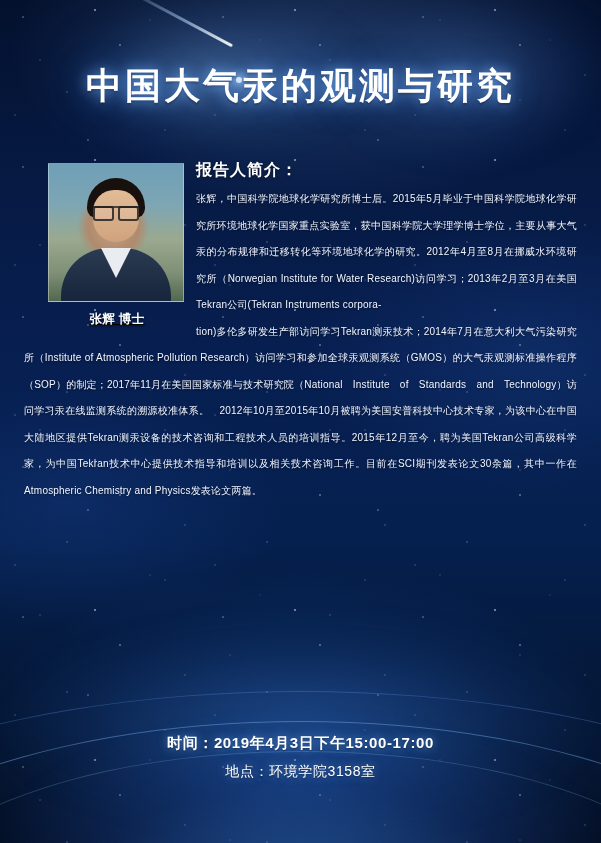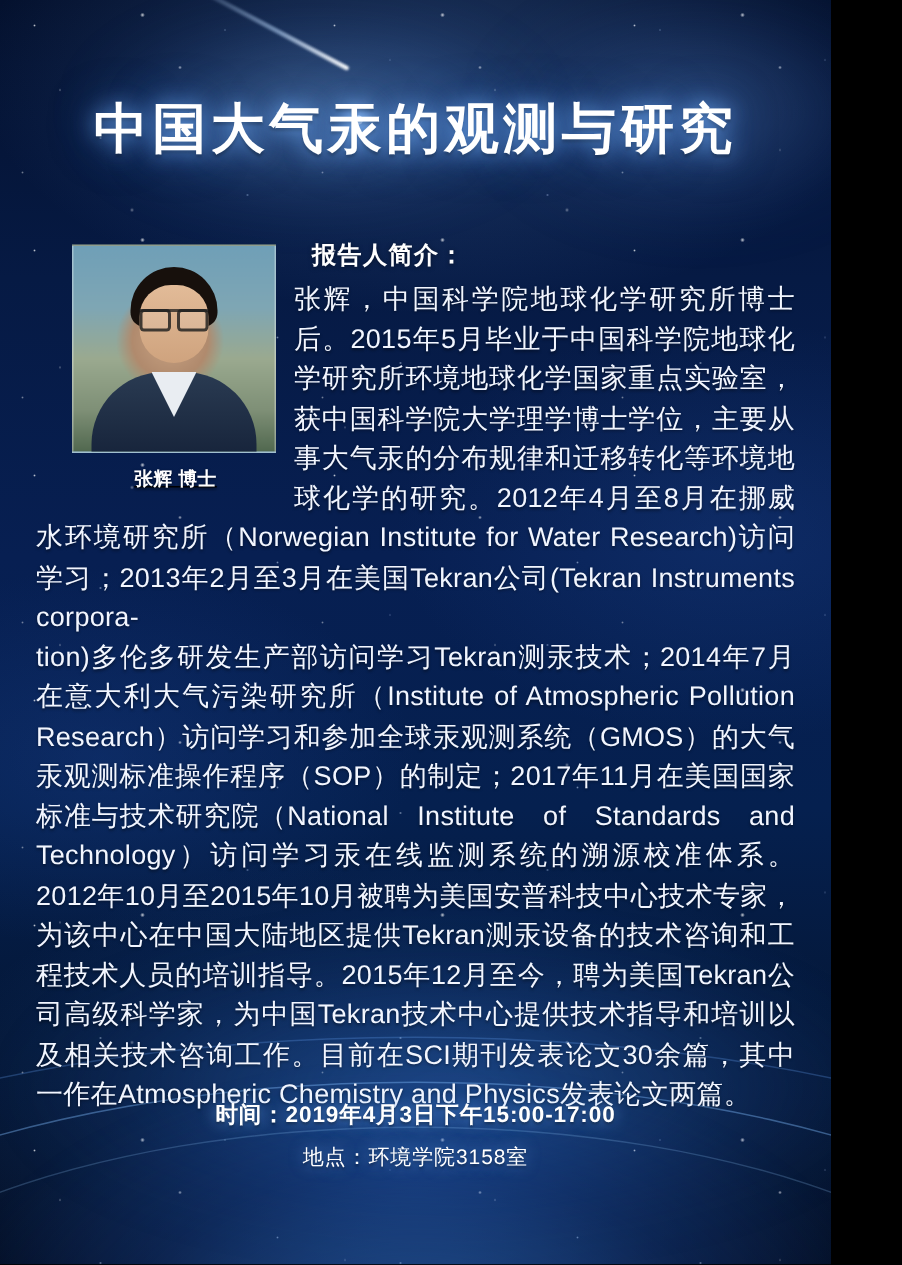--- a/index.html
+++ b/index.html
@@ -9,21 +9,21 @@
   }
   body {
     width: 601px;
     height: 843px;
     overflow: hidden;
     font-family: "Liberation Sans", sans-serif;
   }
 
   .poster {
     position: relative;
-    width: 554px;
+    width: 601px;
     height: 843px;
     overflow: hidden;
     background:
       radial-gradient(ellipse 420px 220px at 52% 6%, rgba(90,140,210,0.30) 0%, rgba(20,40,90,0.0) 72%),
       radial-gradient(ellipse 500px 300px at 50% 92%, rgba(40,100,190,0.42) 0%, rgba(10,25,60,0.0) 70%),
       radial-gradient(ellipse 300px 180px at 12% 60%, rgba(30,70,150,0.30) 0%, rgba(5,15,40,0.0) 70%),
       radial-gradient(ellipse 320px 200px at 88% 42%, rgba(35,80,160,0.26) 0%, rgba(5,15,40,0.0) 70%),
       linear-gradient(180deg, #04112e 0%, #061a44 22%, #071f52 44%, #05204f 64%, #041634 84%, #020a1c 100%);
   }
 
@@ -220,30 +220,29 @@
   .bio-head {
     position: absolute;
     left: 196px;
     top: 160px;
     color: #ffffff;
     font-size: 16px;
     font-weight: bold;
     letter-spacing: 1px;
     z-index: 5;
     text-shadow: 0 1px 3px rgba(0,0,0,0.5);
-    margin-left: 12px;
   }
 
   .bio-body {
     position: absolute;
     left: 24px;
     right: 24px;
     top: 186px;
     color: #f2f6ff;
-    font-size: 18px;
+    font-size: 10px;
     line-height: 26.5px;
     text-align: justify;
     text-justify: inter-character;
     letter-spacing: 0.2px;
     z-index: 5;
     text-shadow: 0 1px 2px rgba(0,0,0,0.45);
   }
   .bio-body p { margin: 0; }
   .bio-indent-wrap {
     

